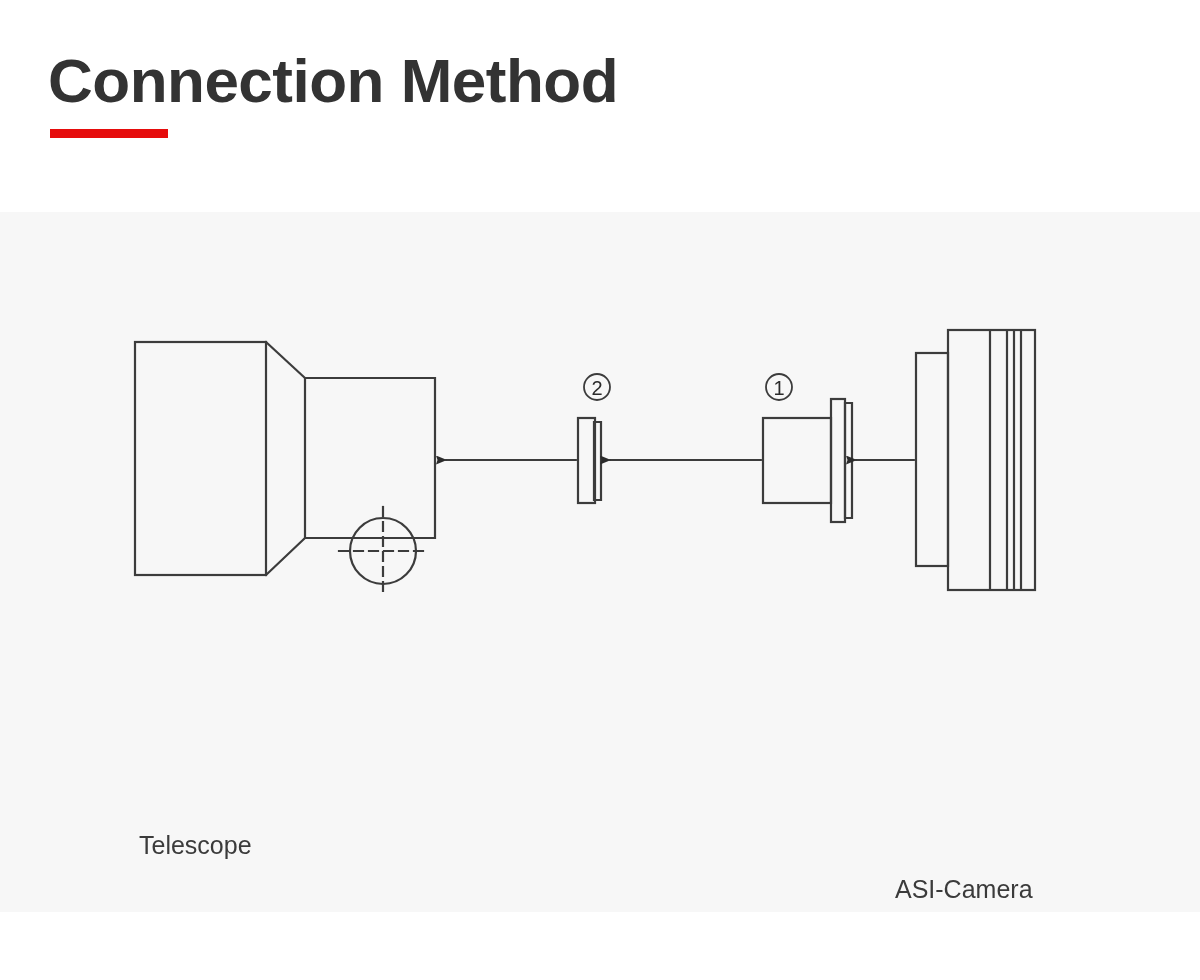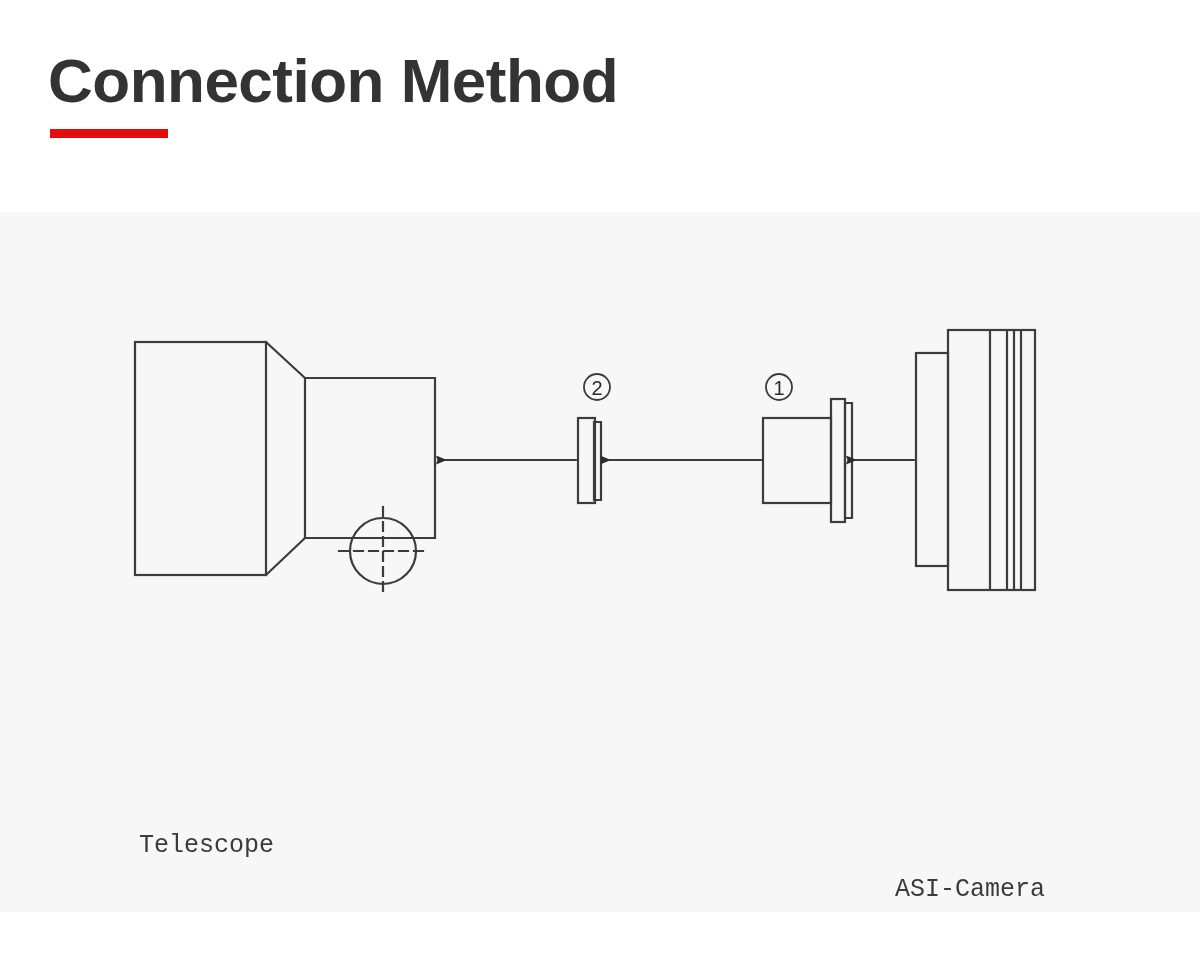--- a/index.html
+++ b/index.html
@@ -69,21 +69,21 @@
   .diagram svg {
     display: block;
   }
 
   
   .caption {
     position: absolute;
     font-size: 25px;
     color: #3b3b3b;
     white-space: nowrap;
-    font-family: Liberation Mono, monospace;
+    font-family: Liberation Sans, sans-serif;
   }
   .caption-telescope {
     left: 139px;
     top: 619px;
   }
   .caption-camera {
     left: 895px;
     top: 619px;
     margin-top: 44px;
   }

